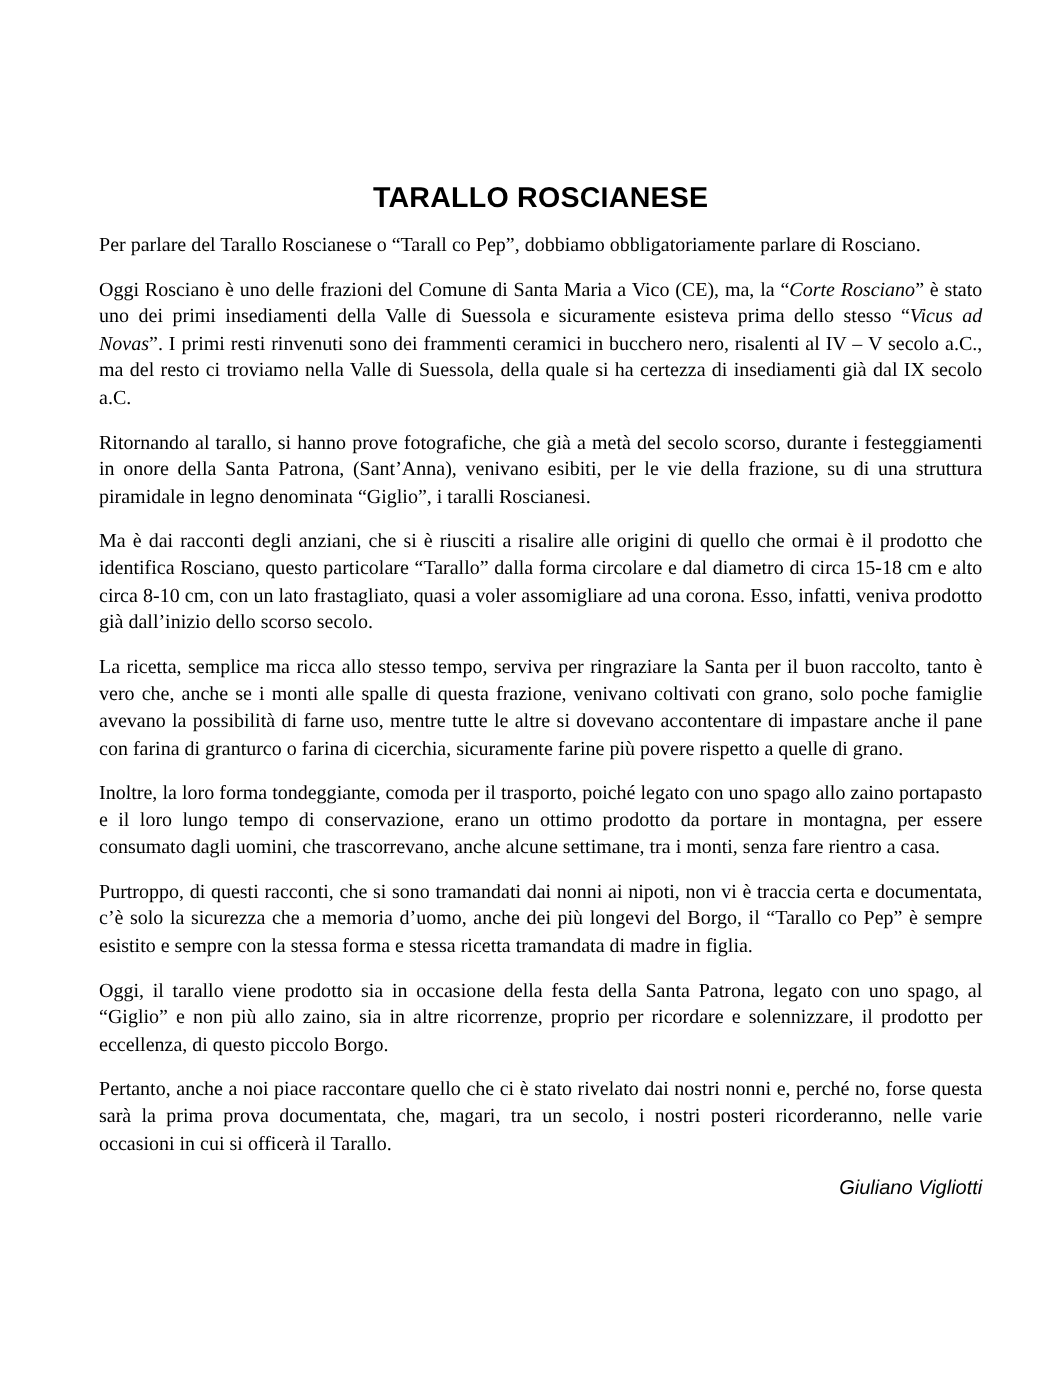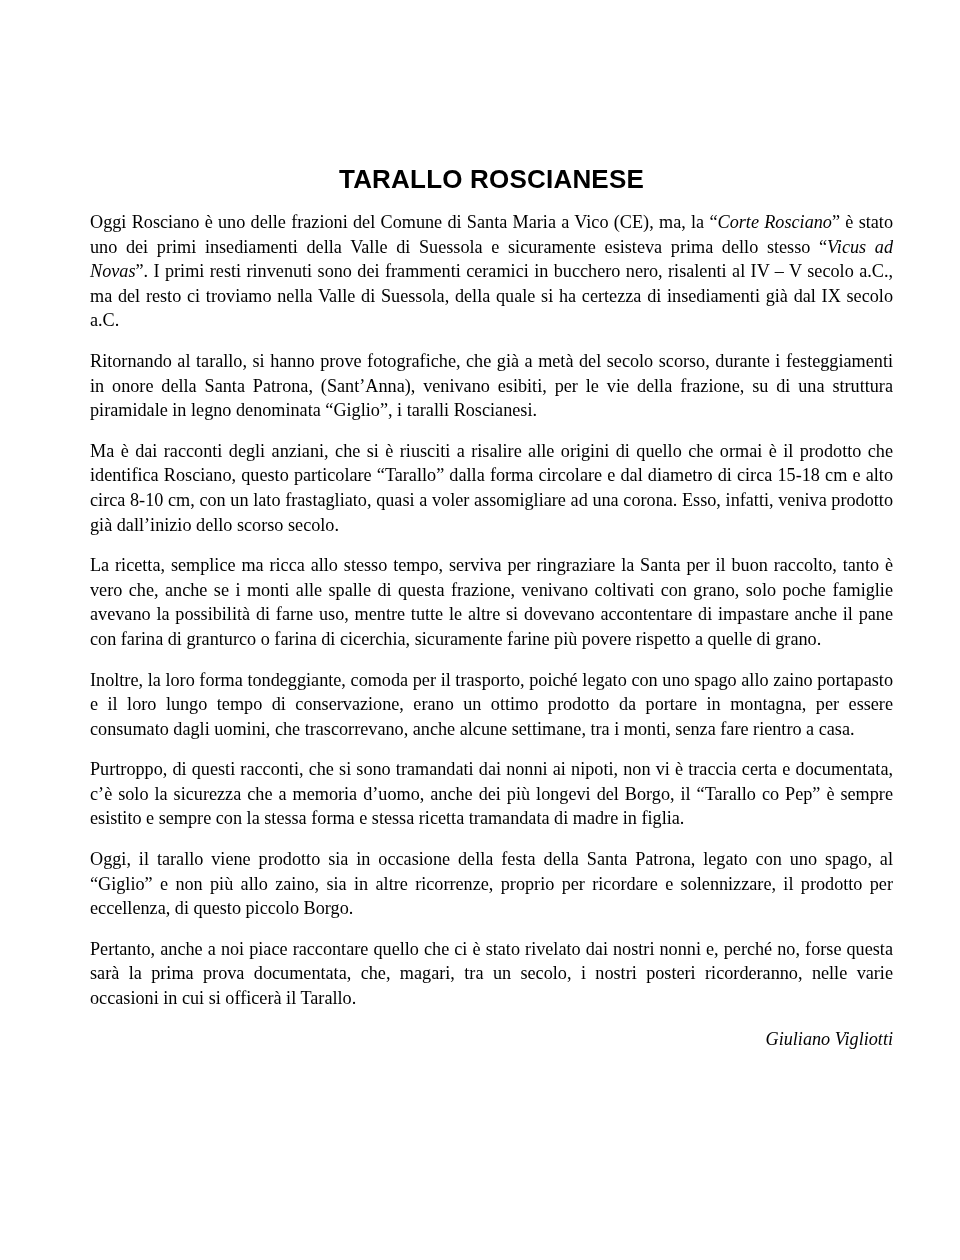--- a/index.html
+++ b/index.html
@@ -11,30 +11,31 @@
       margin: 0 0 14px 0; letter-spacing: 0.2px; line-height: 34px;
     }
     .para {
       font-family: "Liberation Serif", serif;
       font-size: 18.2px; line-height: 24.6px; text-align: justify;
       margin: 0 0 16px 0;
       text-align-last: left;
     }
     .para em { }
     .signature {
-      font-family: Liberation Serif, serif; font-style: italic;
+      font-family: Liberation Sans, sans-serif; font-style: italic;
       font-size: 18.2px; text-align: right; margin-top: 8px; line-height: 24px;
     }
   </style>
 </head>
 <body>
 
 <div class="page">
   <h1 class="title">TARALLO ROSCIANESE</h1>
   <div id="body-paragraphs">
+      <p class="para"><span>Per parlare del Tarallo Roscianese o “Tarall co Pep”, dobbiamo obbligatoriamente parlare di Rosciano.</span></p>
       <p class="para"><span>Oggi Rosciano è uno delle frazioni del Comune di Santa Maria a Vico (CE), ma, la “</span><em>Corte Rosciano</em><span>” è stato uno dei primi insediamenti della Valle di Suessola e sicuramente esisteva prima dello stesso “</span><em>Vicus ad Novas</em><span>”. I primi resti rinvenuti sono dei frammenti ceramici in bucchero nero, risalenti al IV – V secolo a.C., ma del resto ci troviamo nella Valle di Suessola, della quale si ha certezza di insediamenti già dal IX secolo a.C.</span></p>
       <p class="para"><span>Ritornando al tarallo, si hanno prove fotografiche, che già a metà del secolo scorso, durante i festeggiamenti in onore della Santa Patrona, (Sant’Anna), venivano esibiti, per le vie della frazione, su di una struttura piramidale in legno denominata “Giglio”, i taralli Roscianesi.</span></p>
       <p class="para"><span>Ma è dai racconti degli anziani, che si è riusciti a risalire alle origini di quello che ormai è il prodotto che identifica Rosciano, questo particolare “Tarallo” dalla forma circolare e dal diametro di circa 15-18 cm e alto circa 8-10 cm, con un lato frastagliato, quasi a voler assomigliare ad una corona. Esso, infatti, veniva prodotto già dall’inizio dello scorso secolo.</span></p>
       <p class="para"><span>La ricetta, semplice ma ricca allo stesso tempo, serviva per ringraziare la Santa per il buon raccolto, tanto è vero che, anche se i monti alle spalle di questa frazione, venivano coltivati con grano, solo poche famiglie avevano la possibilità di farne uso, mentre tutte le altre si dovevano accontentare di impastare anche il pane con farina di granturco o farina di cicerchia, sicuramente farine più povere rispetto a quelle di grano.</span></p>
       <p class="para"><span>Inoltre, la loro forma tondeggiante, comoda per il trasporto, poiché legato con uno spago allo zaino portapasto e il loro lungo tempo di conservazione, erano un ottimo prodotto da portare in montagna, per essere consumato dagli uomini, che trascorrevano, anche alcune settimane, tra i monti, senza fare rientro a casa.</span></p>
       <p class="para"><span>Purtroppo, di questi racconti, che si sono tramandati dai nonni ai nipoti, non vi è traccia certa e documentata, c’è solo la sicurezza che a memoria d’uomo, anche dei più longevi del Borgo, il “Tarallo co Pep” è sempre esistito e sempre con la stessa forma e stessa ricetta tramandata di madre in figlia.</span></p>
       <p class="para"><span>Oggi, il tarallo viene prodotto sia in occasione della festa della Santa Patrona, legato con uno spago, al “Giglio” e non più allo zaino, sia in altre ricorrenze, proprio per ricordare e solennizzare, il prodotto per eccellenza, di questo piccolo Borgo.</span></p>
       <p class="para"><span>Pertanto, anche a noi piace raccontare quello che ci è stato rivelato dai nostri nonni e, perché no, forse questa sarà la prima prova documentata, che, magari, tra un secolo, i nostri posteri ricorderanno, nelle varie occasioni in cui si officerà il Tarallo.</span></p>
     </div>
   <div class="signature">Giuliano Vigliotti</div>

